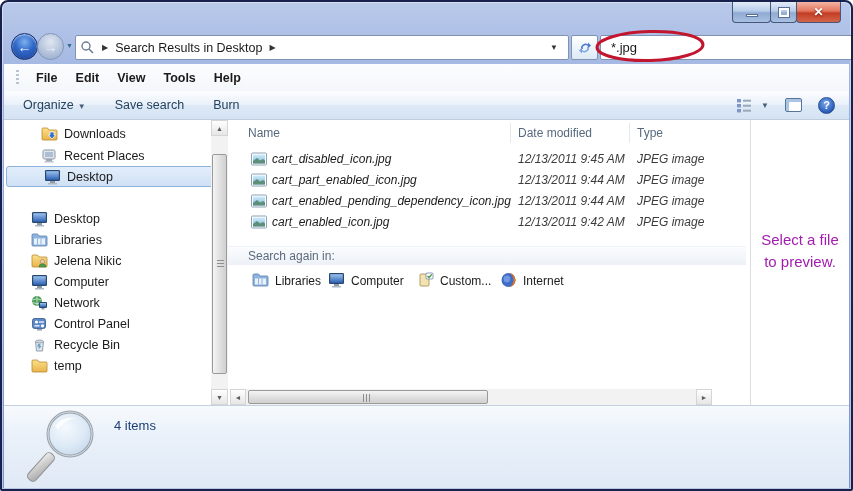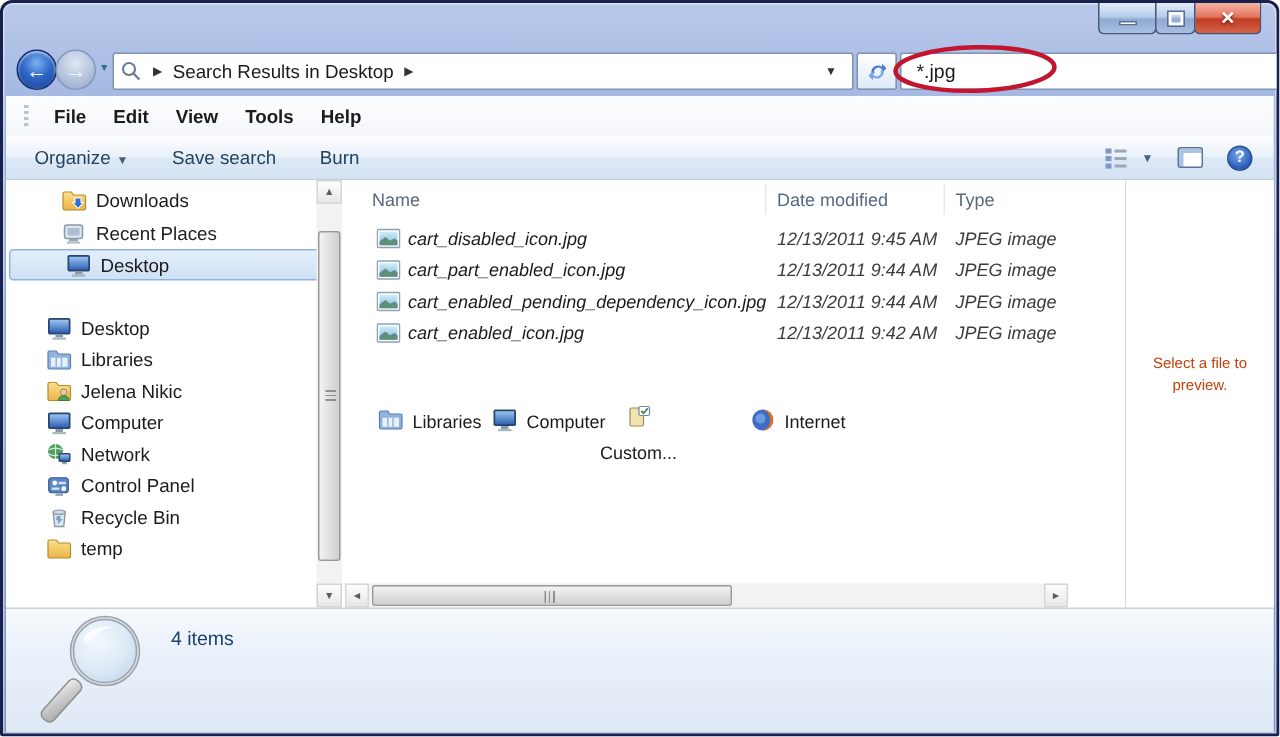--- a/index.html
+++ b/index.html
@@ -102,21 +102,21 @@
 
   .again-band { position:absolute; left:0; right:4px; top:126px; height:19px;
     background:linear-gradient(180deg,#fbfcfe,#edf1f7); border-top:1px solid #eef1f5;
     display:flex; align-items:center; color:#5b6b7c; }
   .again-band span { margin-left:20px; }
   .again-link { position:absolute; top:150px; height:22px; display:flex; align-items:center; gap:6px; color:#1b1b1b; }
 
   .pane-sep { position:absolute; left:746px; top:0; width:1px; height:100%; background:#d9dde2; }
   .preview { position:absolute; left:747px; right:0; top:0; height:100%; background:#fff;
     display:flex; align-items:center; justify-content:center; }
-  .preview div { width:84px; text-align:center; color:#c2410c; font-size:10px; line-height:1.45;
+  .preview div { width:84px; text-align:center; color:#a21caf; font-size:15px; line-height:1.45;
     margin-top:-24px; }
 
   .hscroll { position:absolute; left:226px; top:269px; width:482px; height:16px; background:#f2f2f2; }
   .hscroll .sbtn { position:absolute; top:0; width:16px; height:16px; background:linear-gradient(180deg,#fefefe,#e6e6e6);
     border:1px solid #d5d5d5; color:#5c5c5c; font-size:7px; display:flex; align-items:center; justify-content:center; }
   .hscroll .left { left:0; } .hscroll .right { right:0; }
   .hthumb { position:absolute; left:18px; top:1px; width:240px; height:14px; border:1px solid #9a9a9a;
     border-radius:2px; background:linear-gradient(180deg,#f4f4f4,#ddd 60%,#d0d0d0); }
   .hthumb .grip { position:absolute; top:3px; left:50%; margin-left:-5px; width:9px; height:8px;
     background:repeating-linear-gradient(90deg,#8f8f8f 0 1px,transparent 1px 3px); }
@@ -409,38 +409,41 @@
         </div>
         <div class="file-row" style="top:92px;">
           <span class="ficon"><svg width="16" height="14">
                 <use href="#iJpeg"></use>
               </svg></span>
           <span class="fname">cart_enabled_icon.jpg</span>
           <span class="fdate">12/13/2011 9:42 AM</span>
           <span class="ftype">JPEG image</span>
         </div>
 
+        <div class="again-band">
+          <span>Search again in:</span>
+        </div>
         <div class="again-link" style="left:24px;">
           <span>
             <svg width="17" height="16">
                 <path d="M1 4 L1 13 Q1 14 2 14 L15 14 Q16 14 16 13 L16 5 Q16 4 15 4 L8 4 L6.5 2 L2 2 Q1 2 1 3 Z" fill="#8fb4de" stroke="#5a7fae" stroke-width="0.8"></path>
                 <rect x="3" y="6.5" width="11" height="6" fill="#e9f1fa"></rect>
                 <line x1="6.5" y1="6.5" x2="6.5" y2="12.5" stroke="#8fb4de"></line>
                 <line x1="10" y1="6.5" x2="10" y2="12.5" stroke="#8fb4de"></line>
               </svg>
           </span>
           <span>Libraries</span>
         </div>
         <div class="again-link" style="left:100px;">
           <span><svg width="17" height="16">
                 <use href="#iMonitor"></use>
               </svg></span>
           <span>Computer</span>
         </div>
-        <div class="again-link" style="left:172px;flex-direction:column;">
+        <div class="again-link" style="left:189px;">
           <span>
             <svg width="17" height="16">
                 <rect x="3" y="2" width="9" height="12" rx="1" fill="#f2e3b0" stroke="#a08c52" stroke-width="0.8"></rect>
                 <rect x="9" y="1" width="7" height="6" rx="1" fill="#fff" stroke="#6f86a8" stroke-width="0.8"></rect>
                 <path d="M10.5 4 L12 5.5 L14.8 2.3" stroke="#3f8c3f" stroke-width="1.2" fill="none"></path>
               </svg>
           </span>
           <span>Custom...</span>
         </div>
         <div class="again-link" style="left:272px;">

